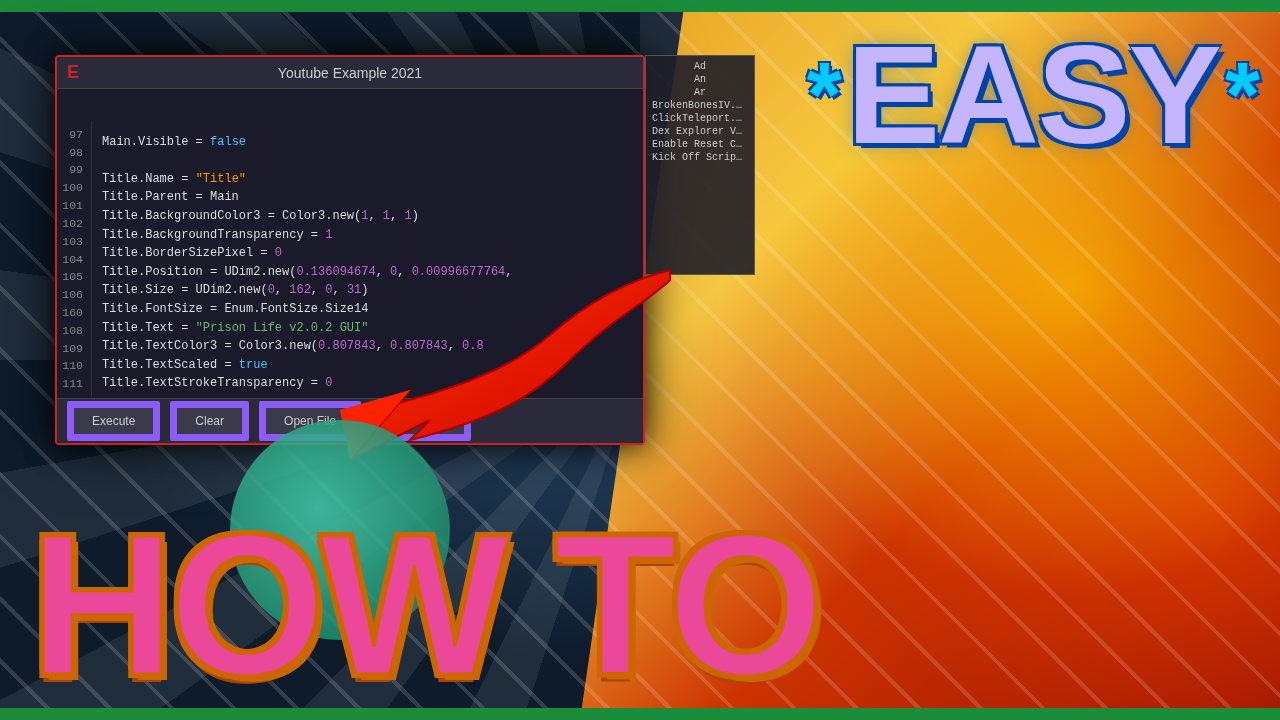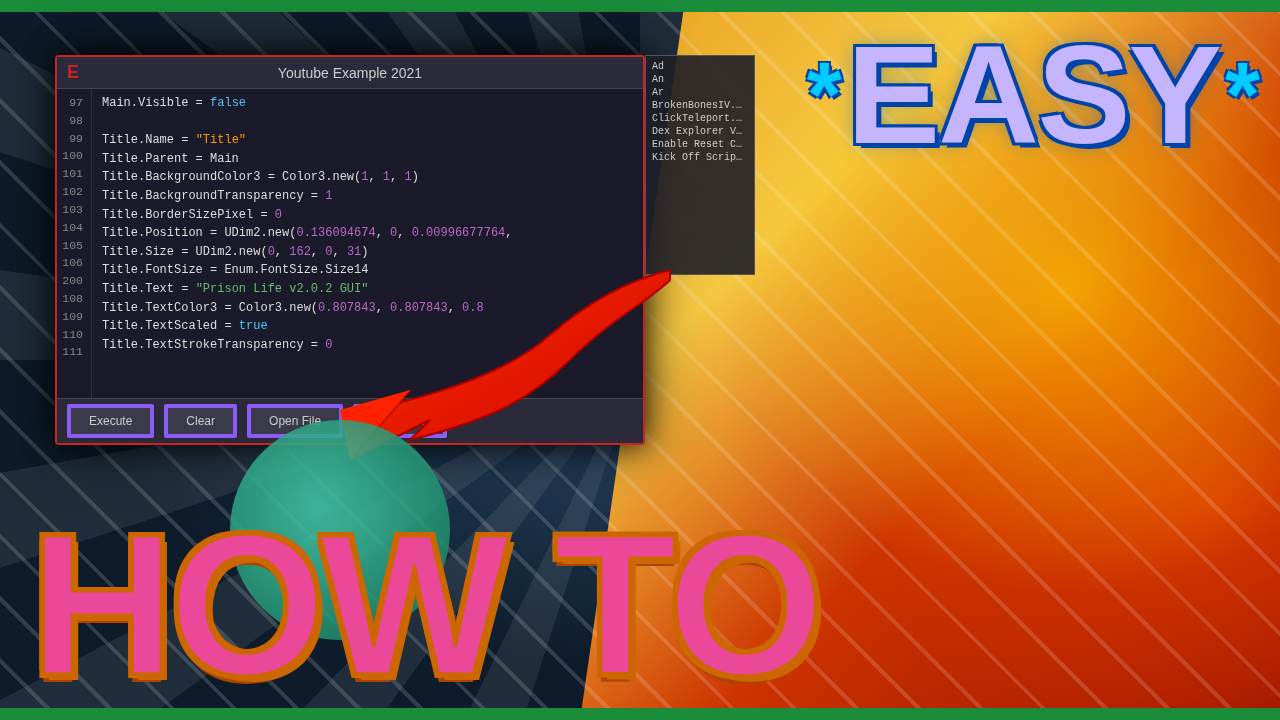--- a/index.html
+++ b/index.html
@@ -119,20 +119,21 @@
       left: 50%;
       transform: translateX(-50%);
       color: #cccccc;
       font-size: 14px;
     }
 
     .editor-code-area {
       display: flex;
       height: calc(100% - 32px - 45px);
       overflow: hidden;
+      align-items: flex-end;
     }
 
     .line-numbers {
       background: #1a1a2a;
       color: #888;
       font-family: 'Courier New', monospace;
       font-size: 11.5px;
       padding: 5px 8px 5px 5px;
       text-align: right;
       min-width: 35px;
@@ -168,20 +169,21 @@
       width: 110px;
       height: 220px;
       background: rgba(30,30,40,0.9);
       border: 1px solid #555;
       z-index: 10;
       font-family: 'Courier New', monospace;
       font-size: 10px;
       color: #ccc;
       padding: 4px;
       overflow: hidden;
+      text-align: center;
     }
 
     .file-item {
       padding: 1px 2px;
       white-space: nowrap;
       overflow: hidden;
       text-overflow: ellipsis;
     }
 
     
@@ -194,21 +196,21 @@
       background: #2a2a3a;
       border-top: 1px solid #444;
       display: flex;
       align-items: center;
       padding: 5px 10px;
       gap: 10px;
     }
 
     .editor-btn {
       background: #3a3a4a;
-      border: 4px solid #8b5cf6;
+      border: 7px solid #8b5cf6;
       color: #ccc;
       font-size: 12px;
       padding: 6px 18px;
       cursor: pointer;
       border-radius: 2px;
     }
 
     
     .scroll-bar {
       height: 12px;
@@ -346,21 +348,21 @@
       <div>97</div>
       <div>98</div>
       <div>99</div>
       <div>100</div>
       <div>101</div>
       <div>102</div>
       <div>103</div>
       <div>104</div>
       <div>105</div>
       <div>106</div>
-      <div>200</div>
+      <div>160</div>
       <div>108</div>
       <div>109</div>
       <div>110</div>
       <div>111</div>
     </div>
     <div class="code-content">
       <div class="code-line">Main.Visible = <span class="kw-blue">false</span></div>
       <div class="code-line">&nbsp;</div>
       <div class="code-line">Title.Name = <span class="str-orange">"Title"</span></div>
       <div class="code-line">Title.Parent = Main</div>

